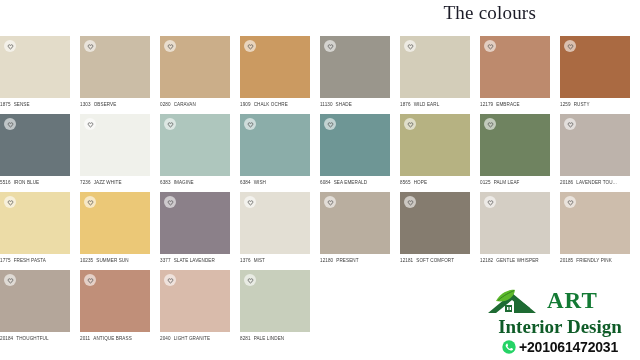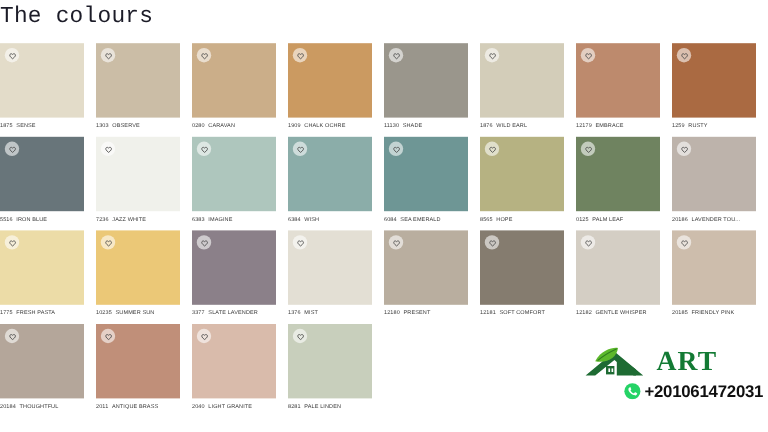--- a/index.html
+++ b/index.html
@@ -7,22 +7,22 @@
     width: 640px; height: 360px;
     background: #ffffff;
     font-family: "Liberation Sans", sans-serif;
     overflow: hidden;
   }
   #page { position: relative; width: 640px; height: 360px; background: #fff; }
 
   .page-title {
     position: absolute;
     top: 2px; left: 0; width: 536px;
-    text-align: left;
-    font-family: Liberation Mono, monospace;
+    text-align: right;
+    font-family: Liberation Serif, serif;
     font-size: 19px;
     font-weight: 400;
     color: #1c1c28;
     letter-spacing: 0.2px;
   }
 
   .grid {
     position: absolute;
     top: 36px; left: 0;
     width: 640px;
@@ -94,21 +94,21 @@
     font-family: "Liberation Serif", serif;
     font-size: 19px;
     font-weight: 700;
     color: #0f5c28;
     line-height: 21px;
     letter-spacing: 0px;
   }
   .logo-phone-row {
     display: flex;
     align-items: center;
-    justify-content: flex-end;
+    justify-content: center;
     margin-top: 2px;
   }
   .wa-icon { width: 14px; height: 14px; display:block; margin-right: 3px; }
   .logo-phone {
     font-family: "Liberation Sans", sans-serif;
     font-size: 14px;
     font-weight: 700;
     color: #101010;
     letter-spacing: -0.2px;
   }
@@ -417,20 +417,21 @@
         <path d="M4 26 L28 6 L52 26 L44 26 L28 13 L12 26 Z" fill="#1e6b33"></path>
         <path d="M30 9 L46 21 L46 26 L30 26 Z" fill="#1e6b33"></path>
         <rect x="21" y="18" width="7" height="7" fill="#1e6b33"></rect>
         <rect x="23" y="20" width="1.4" height="3" fill="#ffffff"></rect>
         <rect x="25.6" y="20" width="1.4" height="3" fill="#ffffff"></rect>
         <path d="M12 14 C17 4, 28 2, 31 3 C30 11, 22 16, 12 14 Z" fill="#5cb82b"></path>
         <path d="M14 13.5 C20 8, 26 5.5, 30 3.6" stroke="#2e7d1e" stroke-width="0.9" fill="none"></path>
       </svg>
       <span class="logo-art">ART</span>
     </div>
+    <div class="logo-sub">Interior Design</div>
     <div class="logo-phone-row">
       <svg class="wa-icon" viewBox="0 0 24 24">
         <circle cx="12" cy="12" r="11.5" fill="#25d366"></circle>
         <path d="M8.3 6.6c-.3 0-.7.1-1 .5-.4.4-1 1-1 2.5s1.1 2.9 1.3 3.1c.2.2 2.1 3.3 5.2 4.5 2.6 1 3.1.8 3.7.8.6-.1 1.8-.8 2.1-1.5.3-.7.3-1.4.2-1.5-.1-.1-.3-.2-.7-.4-.3-.2-1.8-.9-2.1-1-.3-.1-.5-.2-.7.2-.2.3-.8 1-1 1.2-.2.2-.4.2-.7.1-.3-.2-1.3-.5-2.5-1.6-.9-.8-1.5-1.8-1.7-2.1-.2-.3 0-.5.1-.7.2-.2.3-.4.5-.6.2-.2.2-.3.3-.6.1-.2 0-.4 0-.6-.1-.2-.7-1.7-.9-2.3-.2-.5-.5-.5-.7-.5h-.4z" fill="#ffffff"></path>
       </svg>
       <span class="logo-phone">+201061472031</span>
     </div>
   </div>
 
 </div>

